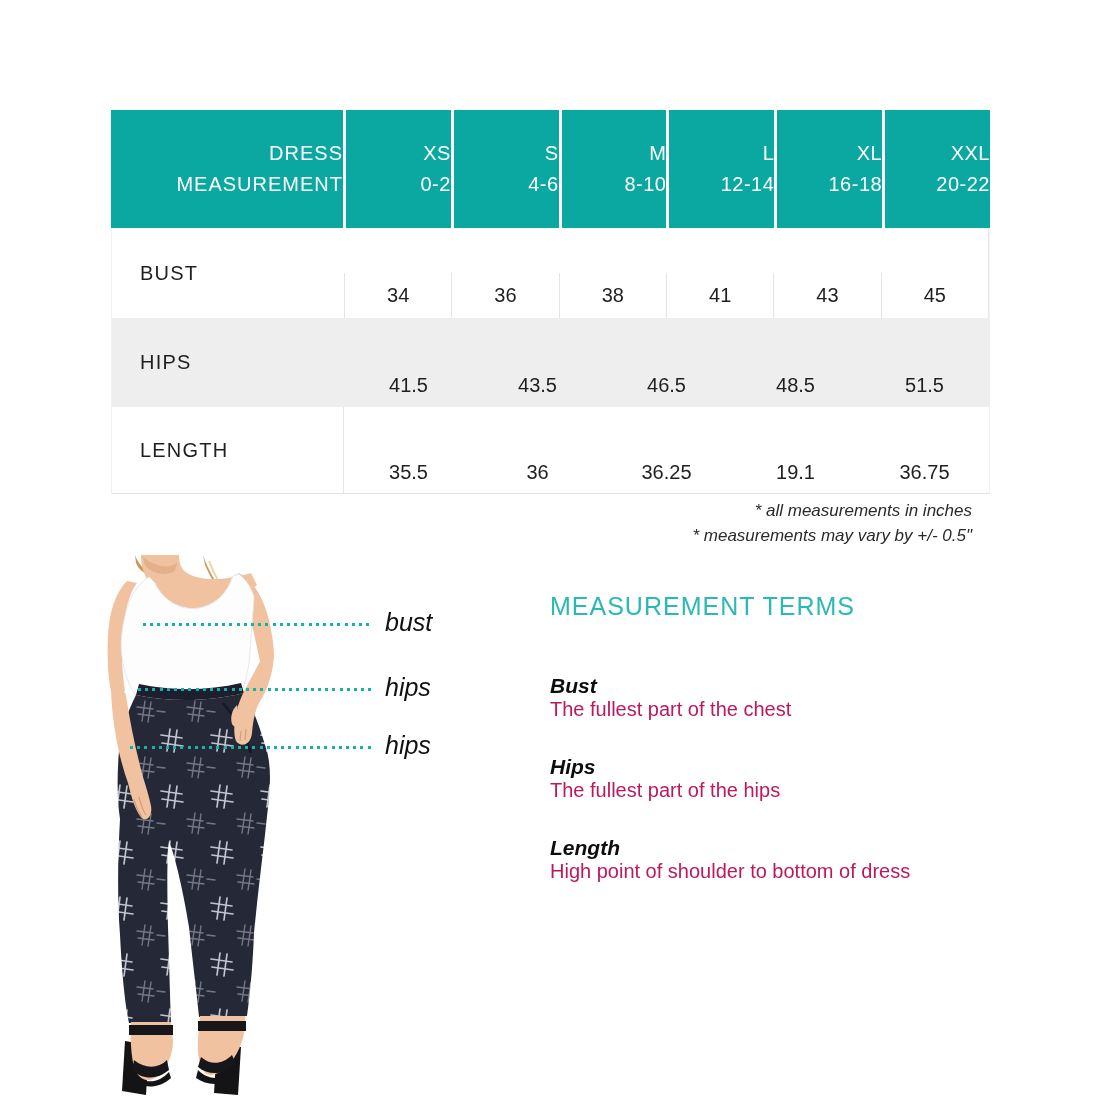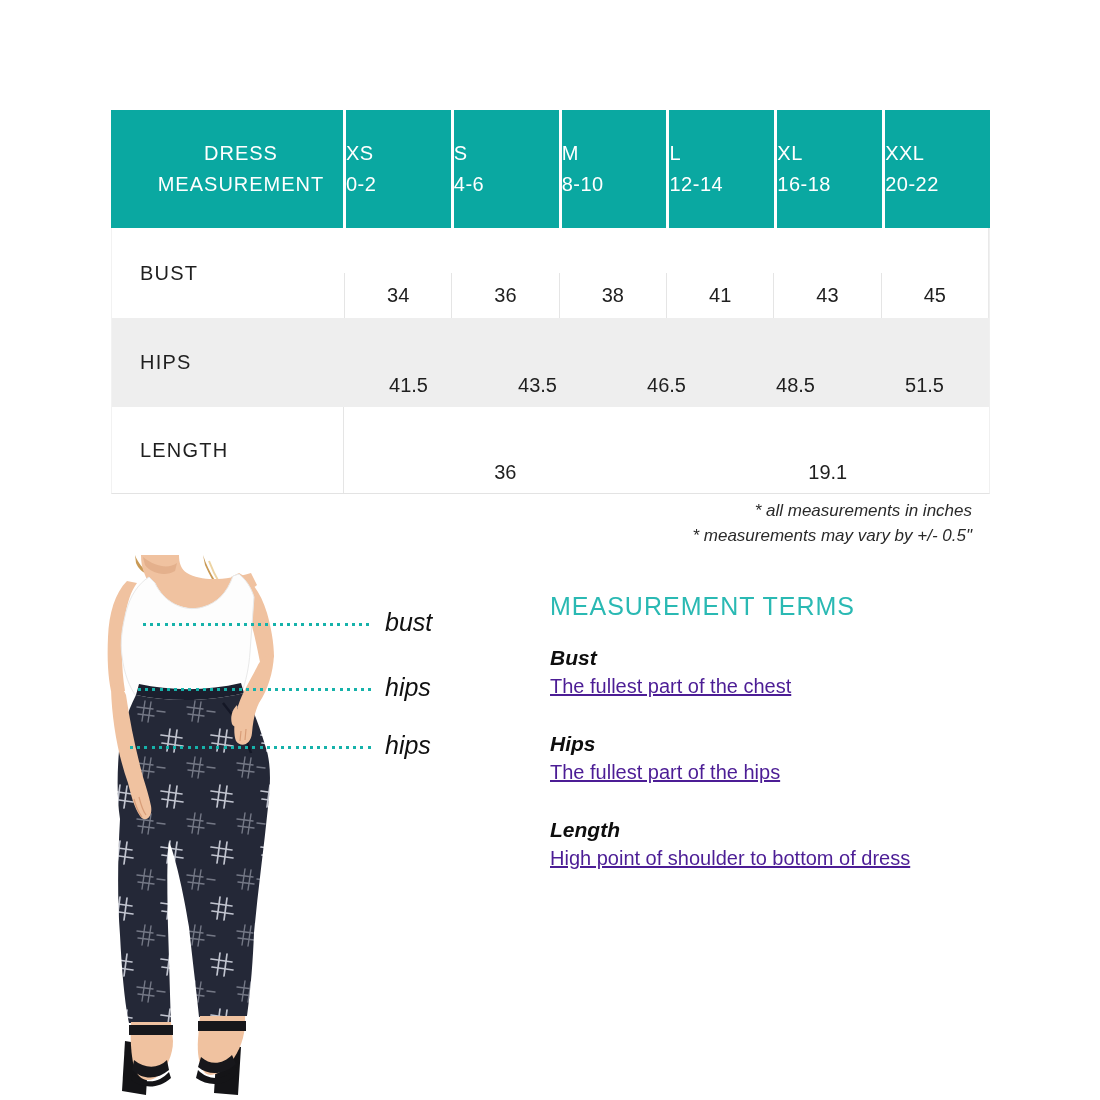--- a/index.html
+++ b/index.html
@@ -3,23 +3,23 @@
 <meta charset="utf-8">
 <style>
   html,body{margin:0;padding:0;background:#fff;}
   .canvas{position:relative;width:1100px;height:1100px;background:#ffffff;overflow:hidden;
           font-family:"Liberation Sans", sans-serif;color:#1c1c1c;}
 
   
   .size-table{position:absolute;left:111px;top:110px;width:879px;}
   .thead{display:flex;height:118px;}
   .th{flex:1;background:#0aa8a1;color:#fff;display:flex;flex-direction:column;
-      align-items:flex-start;justify-content:center;font-size:20px;line-height:31px;
+      align-items:flex-end;justify-content:center;font-size:20px;line-height:31px;
       letter-spacing:.5px;border-left:3px solid #ffffff;}
-  .th.corner{flex:none;width:232px;border-left:none;align-items:center;
+  .th.corner{flex:none;width:232px;border-left:none;align-items:flex-end;
       padding-left:28px;box-sizing:border-box;letter-spacing:1px;}
   .tbody{border-left:1px solid #f2f2f2;border-right:1px solid #f0f0f0;border-bottom:1px solid #e3e3e3;}
   .tr{display:flex;}
   .tr.row-bust{height:90px;background:#fff;}
   .tr.row-hips{height:89px;background:#eeeeee;}
   .tr.row-length{height:86px;background:#fff;}
   .td{display:flex;align-items:center;font-size:20px;color:#1f1f1f;}
   .td.label{width:232px;box-sizing:border-box;padding-left:28px;letter-spacing:1.2px;}
   .td.val{flex:1;justify-content:center;margin-top:45px;}
   .row-bust .td{border-left:1px solid #e5e5e5;}
@@ -38,24 +38,24 @@
   .dot-bust{left:143px;top:623px;width:229px;}
   .dot-waist{left:138px;top:688px;width:234px;}
   .dot-hips{left:130px;top:746px;width:242px;}
   .measure-label{position:absolute;left:385px;font-style:italic;font-size:25px;color:#101010;}
   .lbl-bust{top:608px;}
   .lbl-waist{top:673px;}
   .lbl-hips{top:731px;}
 
   
   .terms{position:absolute;left:550px;top:592px;width:470px;}
-  .terms-heading{font-size:25px;font-weight:400;color:#2ab9b3;letter-spacing:1px;margin:0 0 24px 0;}
+  .terms-heading{font-size:25px;font-weight:400;color:#2ab9b3;letter-spacing:1px;margin:0 0 52px 0;}
   .term-item{margin-bottom:33px;}
   .term-name{font-weight:bold;font-style:italic;font-size:21px;line-height:25px;color:#0e0e0e;}
-  .term-def{font-size:20px;color:#4c1d95;margin-top:5px;text-decoration:underline;}
+  .term-def{font-size:20px;color:#be185d;}
 </style>
 </head>
 <body>
 
 <div class="canvas">
 
   <div class="size-table">
     <div class="thead">
       <div class="th corner">
         <span>DRESS</span>
@@ -100,22 +100,25 @@
       <div class="tr row-hips">
         <div class="td label">HIPS</div>
         <div class="td val">41.5</div>
         <div class="td val">43.5</div>
         <div class="td val">46.5</div>
         <div class="td val">48.5</div>
         <div class="td val">51.5</div>
       </div>
       <div class="tr row-length">
         <div class="td label">LENGTH</div>
+        <div class="td val">35.5</div>
         <div class="td val">36</div>
+        <div class="td val">36.25</div>
         <div class="td val">19.1</div>
+        <div class="td val">36.75</div>
       </div>
     </div>
   </div>
 
   <div class="notes">
     <div>* all measurements in inches</div>
     <div>* measurements may vary by +/- 0.5"</div>
   </div>
 
   <div class="model-box">

